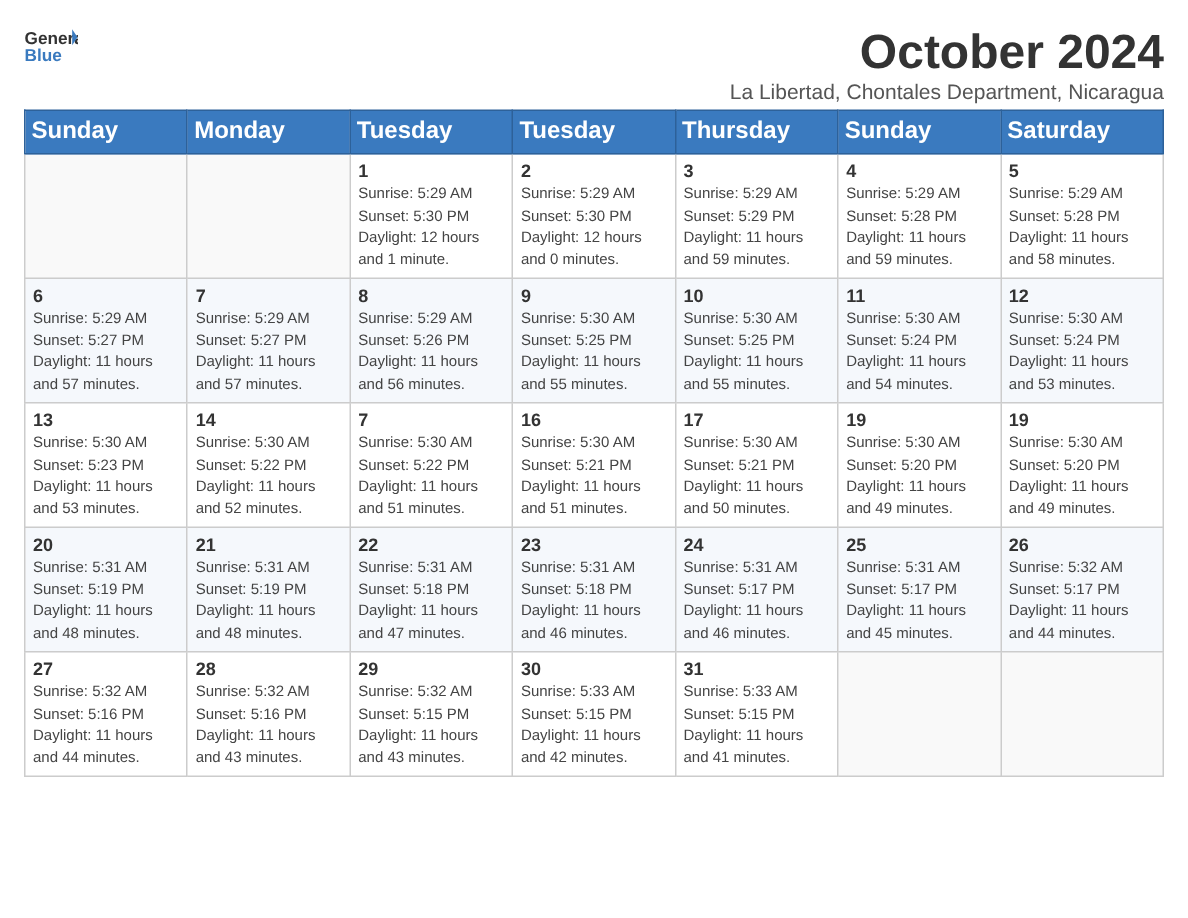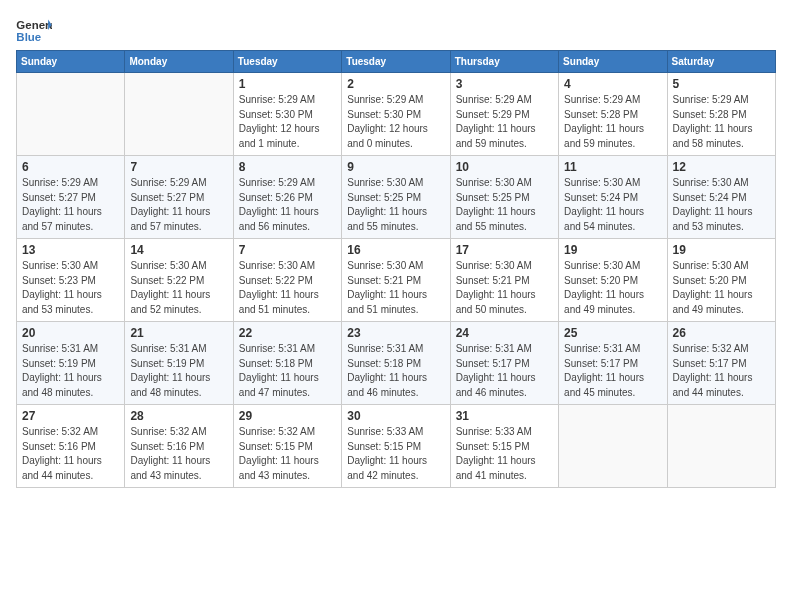--- a/index.html
+++ b/index.html
@@ -40,21 +40,21 @@
     .calendar {
       width: 100%;
       border-collapse: collapse;
       font-size: 10.5px;
     }
     .calendar thead th {
       background: #3a7abf;
       color: #fff;
       padding: 5px 4px;
       text-align: left;
-      font-size: 10px;
+      font-size: 16px;
       font-weight: bold;
       border: 1px solid #2d6199;
     }
     .calendar tbody td {
       vertical-align: top;
       border: 1px solid #ccc;
       padding: 4px 5px;
       width: 108px;
       min-height: 80px;
       height: 80px;
@@ -81,20 +81,24 @@
 </head>
 <body>
 
 <div class="header">
   <div class="logo">
     <svg class="logo-icon" viewBox="0 0 40 34">
       <text x="0" y="15" font-size="13" font-weight="bold" fill="#333" font-family="Arial">General</text>
       <text x="0" y="28" font-size="13" font-weight="bold" fill="#3a7abf" font-family="Arial">Blue</text>
       <polygon points="36,4 40,10 36,16" fill="#3a7abf"></polygon>
     </svg>
+  </div>
+  <div class="title-block">
+    <div class="month-title">October 2024</div>
+    <div class="subtitle">La Libertad, Chontales Department, Nicaragua</div>
   </div>
 </div>
 
 <table class="calendar">
   <thead>
     <tr>
     <th>Sunday</th>
         <th>Monday</th>
         <th>Tuesday</th>
         <th>Tuesday</th>

